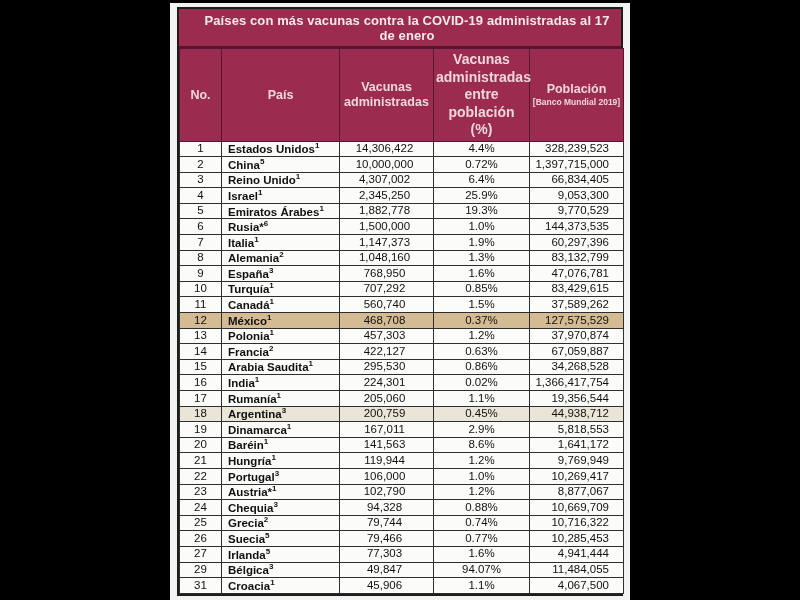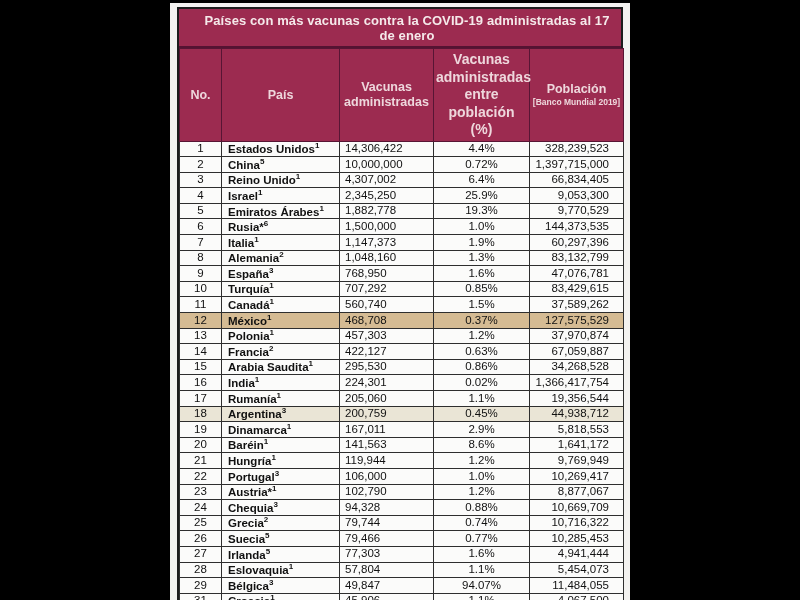--- a/index.html
+++ b/index.html
@@ -36,21 +36,21 @@
   th .small-head { font-size:14px; line-height:1.25; }
   th .sub-head { font-size:8.5px; line-height:1.2; display:block; }
   td {
     border:1px solid #2e2e2e; background:#fbfbfa;
     height:14.6px; padding:0 5px;
     font-size:11.5px; line-height:1; color:#111; vertical-align:middle;
   }
   .c-no { text-align:center; }
   .c-country { font-weight:bold; padding-left:6px; white-space:nowrap; }
   .c-country sup { font-size:8px; font-weight:bold; }
-  .c-vaccines { text-align:left; padding-right:9px; }
+  .c-vaccines { text-align:center; padding-right:9px; }
   .c-pct { text-align:center; }
   .c-pop { text-align:right; padding-right:14px; }
   tr.hl-mexico td { background:var(--hl-mexico,#d5bb93); }
   tr.hl-argentina td { background:var(--hl-argentina,#eae5d6); }
 </style>
 </head>
 <body>
 
 <div class="stage">
   <div class="card">
@@ -262,27 +262,20 @@
               <td class="c-pop">10,285,453</td>
             </tr>
             <tr>
               <td class="c-no">27</td>
               <td class="c-country"><span>Irlanda</span><sup>5</sup></td>
               <td class="c-vaccines">77,303</td>
               <td class="c-pct">1.6%</td>
               <td class="c-pop">4,941,444</td>
             </tr>
             <tr>
-              <td class="c-no">28</td>
-              <td class="c-country"><span>Eslovaquia</span><sup>1</sup></td>
-              <td class="c-vaccines">57,804</td>
-              <td class="c-pct">1.1%</td>
-              <td class="c-pop">5,454,073</td>
-            </tr>
-            <tr>
               <td class="c-no">29</td>
               <td class="c-country"><span>Bélgica</span><sup>3</sup></td>
               <td class="c-vaccines">49,847</td>
               <td class="c-pct">94.07%</td>
               <td class="c-pop">11,484,055</td>
             </tr>
             <tr>
               <td class="c-no">31</td>
               <td class="c-country"><span>Croacia</span><sup>1</sup></td>
               <td class="c-vaccines">45,906</td>

